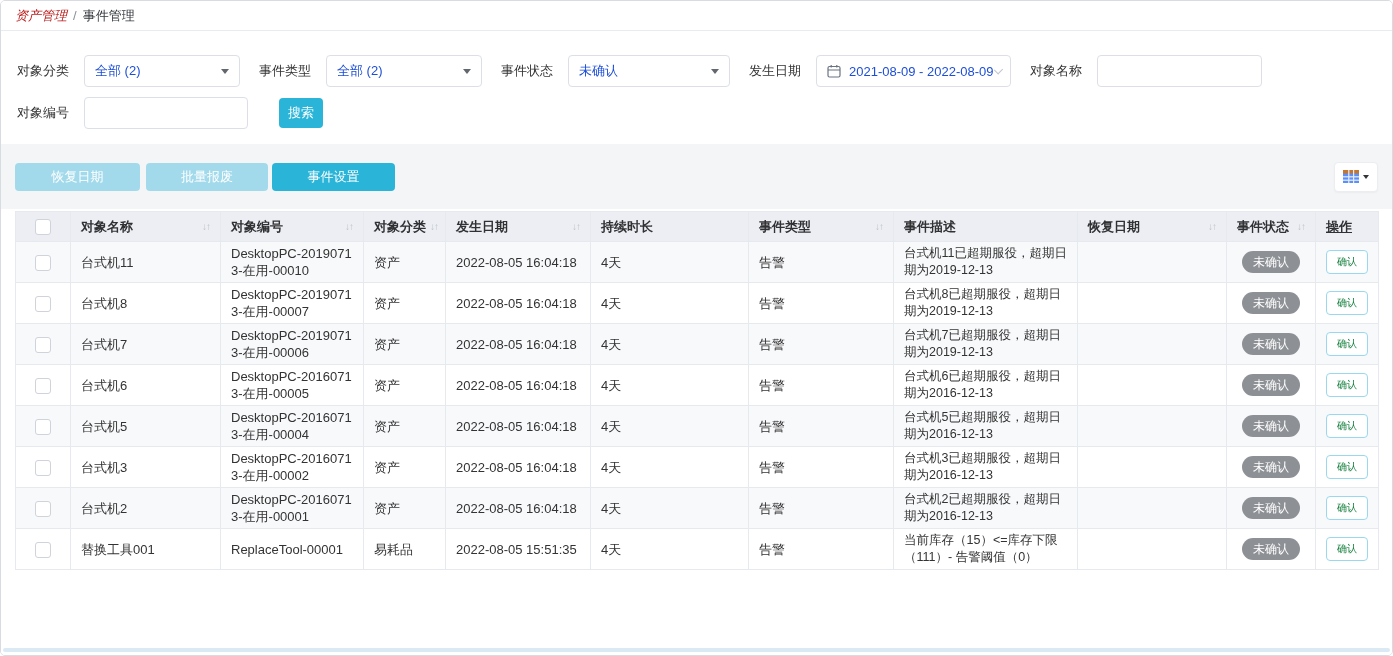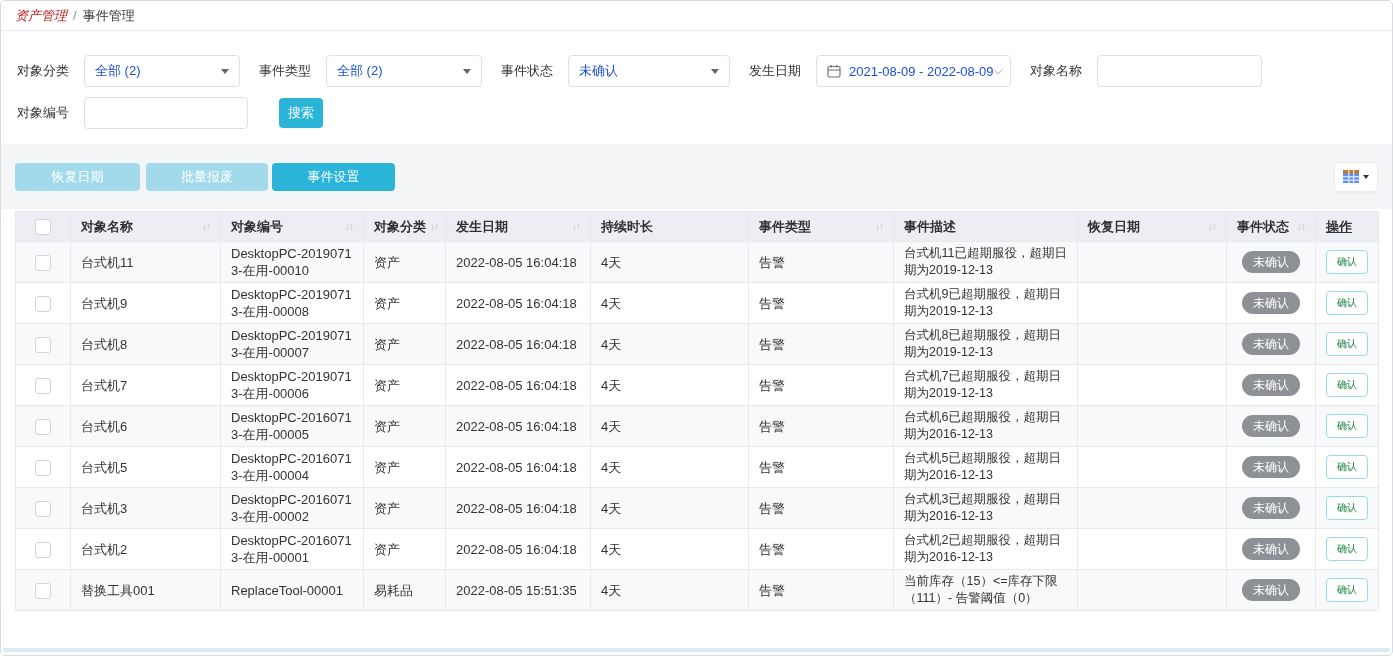--- a/index.html
+++ b/index.html
@@ -367,33 +367,20 @@
             <td class="c4">2022-08-05 16:04:18</td>
             <td class="c5">4天</td>
             <td class="c6">告警</td>
             <td class="c7 desc-cell">台式机11已超期服役，超期日期为2019-12-13</td>
             <td class="c8"></td>
             <td class="c9"><span class="badge">未确认</span></td>
             <td class="c10"><button class="confirm-btn">确认</button></td>
           </tr>
           <tr>
             <td class="c0"><span class="checkbox"></span></td>
-            <td class="c1">台式机9</td>
-            <td class="c2">DesktopPC-20190713-在用-00008</td>
-            <td class="c3">资产</td>
-            <td class="c4">2022-08-05 16:04:18</td>
-            <td class="c5">4天</td>
-            <td class="c6">告警</td>
-            <td class="c7 desc-cell">台式机9已超期服役，超期日期为2019-12-13</td>
-            <td class="c8"></td>
-            <td class="c9"><span class="badge">未确认</span></td>
-            <td class="c10"><button class="confirm-btn">确认</button></td>
-          </tr>
-          <tr>
-            <td class="c0"><span class="checkbox"></span></td>
             <td class="c1">台式机8</td>
             <td class="c2">DesktopPC-20190713-在用-00007</td>
             <td class="c3">资产</td>
             <td class="c4">2022-08-05 16:04:18</td>
             <td class="c5">4天</td>
             <td class="c6">告警</td>
             <td class="c7 desc-cell">台式机8已超期服役，超期日期为2019-12-13</td>
             <td class="c8"></td>
             <td class="c9"><span class="badge">未确认</span></td>
             <td class="c10"><button class="confirm-btn">确认</button></td>

